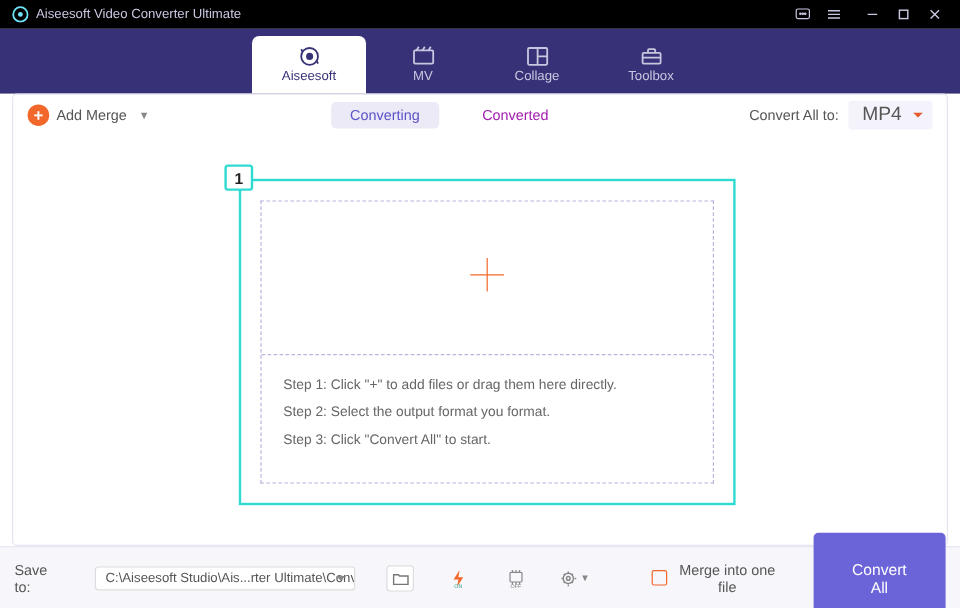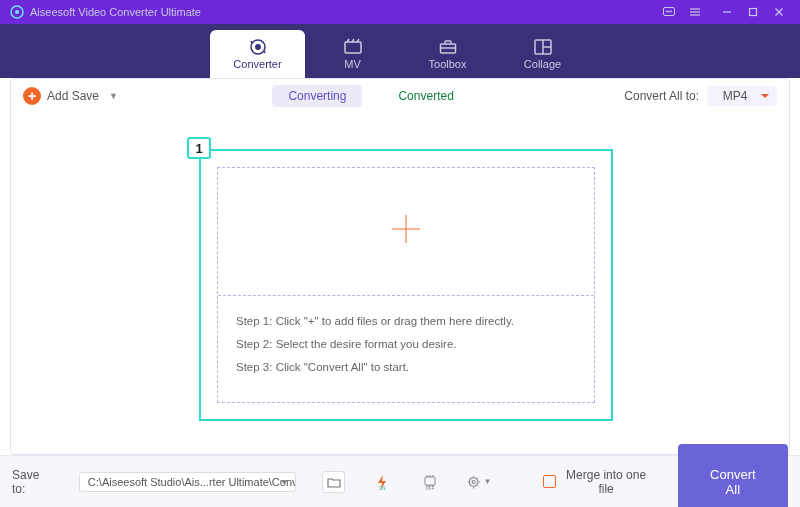--- a/index.html
+++ b/index.html
@@ -1,38 +1,38 @@
 <!DOCTYPE html>
 <html><head>
 <meta charset="utf-8">
 <style>
 * { margin: 0; padding: 0; box-sizing: border-box; font-family: "Segoe UI", Arial, sans-serif; }
 body { width: 800px; height: 507px; background: #fff; overflow: hidden; }
 
-.titlebar { height: 24px; background: #6d28d9; display: flex; align-items: center; padding: 0 10px; color: #c8c7e0; font-size: 11px; text-align: center; }
+.titlebar { height: 24px; background: #000000; display: flex; align-items: center; padding: 0 10px; color: #c8c7e0; font-size: 11px; text-align: center; }
 .titlebar .logo { width: 14px; height: 14px; margin-right: 6px; display: flex; align-items: center; justify-content: center; }
 .titlebar .spacer { flex: 1; }
 .titlebar .win-btn { width: 22px; height: 22px; display: flex; align-items: center; justify-content: center; margin-left: 4px; cursor: pointer; color: #c8c7e0; }
 
 .tab-strip { height: 54px; background: #373277; display: flex; align-items: flex-end; justify-content: center; gap: 0; }
 .tab { width: 95px; height: 48px; display: flex; flex-direction: column; align-items: center; justify-content: center; color: #c8c7e0; font-size: 11px; cursor: pointer; gap: 2px; border-radius: 6px 6px 0 0; }
 .tab.active { background: #fff; color: #373277; }
 .tab-icon { width: 20px; height: 18px; display: flex; align-items: center; justify-content: center; }
 
 .content-frame { position: absolute; top: 78px; left: 10px; right: 10px; bottom: 52px; background: #fff; border: 1px solid #e5e4f0; border-radius: 4px; }
 
 .toolbar { height: 34px; display: flex; align-items: center; padding: 0 12px; font-size: 12px; color: #555; }
 .add-btn { display: flex; align-items: center; gap: 6px; cursor: pointer; color: #555; }
 .add-plus { width: 18px; height: 18px; border-radius: 50%; background: #f2672a; color: #fff; display: flex; align-items: center; justify-content: center; font-size: 14px; font-weight: bold; line-height: 1; }
 .chev { font-size: 9px; color: #888; margin-left: 4px; }
 .toolbar .mid { flex: 1; display: flex; justify-content: center; gap: 20px; align-items: center; }
-.seg { padding: 4px 16px; border-radius: 4px; font-size: 12px; color: #15803d; cursor: pointer; }
+.seg { padding: 4px 16px; border-radius: 4px; font-size: 12px; color: #a21caf; cursor: pointer; }
 .seg.active { background: #eceaf6; color: #5a52c7; }
 .toolbar .right { display: flex; align-items: center; gap: 8px; font-size: 12px; color: #555; text-align: center; }
-.format-select { background: #f4f3fb; padding: 3px 24px 3px 10px; border-radius: 3px; font-size: 12px; color: #555; position: relative; min-width: 70px; cursor: pointer; }
+.format-select { background: #f4f3fb; padding: 3px 24px 3px 10px; border-radius: 3px; font-size: 16px; color: #555; position: relative; min-width: 70px; cursor: pointer; }
 .format-select::after { content: ""; position: absolute; right: 8px; top: 50%; margin-top: -2px; border: 4px solid transparent; border-top-color: #e65a2e; }
 
 .drop-wrap { position: absolute; top: 70px; left: 188px; width: 414px; height: 272px; border: 2px solid #2fdad0; background: #fff; }
 .callout { position: absolute; top: -14px; left: -14px; width: 24px; height: 22px; background: #fff; border: 2px solid #2fdad0; border-radius: 3px; display: flex; align-items: center; justify-content: center; font-weight: bold; font-size: 13px; color: #222; z-index: 2; }
 .drop-inner { position: absolute; top: 16px; left: 16px; right: 16px; bottom: 16px; border: 1px dashed #b7b4dd; }
 .drop-top { height: 128px; display: flex; align-items: center; justify-content: center; border-bottom: 1px dashed #b7b4dd; }
 .big-plus { color: #f2672a; font-size: 34px; font-weight: 200; line-height: 1; }
 .steps { padding: 14px 18px; font-size: 11.5px; color: #666; line-height: 2; }
 
 .bottom-bar { position: absolute; left: 0; right: 0; bottom: 0; height: 52px; background: #f7f6fb; border-top: 1px solid #e8e7f2; display: flex; align-items: center; padding: 0 12px; gap: 26px; font-size: 12px; color: #555; }
@@ -93,58 +93,58 @@
 
 <div class="tab-strip">
   <div class="tab active">
     <span class="tab-icon">
         <svg width="20" height="20" viewBox="0 0 20 20" fill="none" stroke="#373277" stroke-width="1.5">
           <circle cx="10" cy="10" r="7"></circle>
           <circle cx="10" cy="10" r="2.2" fill="#373277"></circle>
           <path d="M4 6 l-1 -2 M16 14 l1 2"></path>
         </svg>
       </span>
-    <span>Converter</span>
+    <span>Aiseesoft</span>
   </div>
   <div class="tab">
     <span class="tab-icon">
         <svg width="20" height="18" viewBox="0 0 20 18" fill="none" stroke="#c8c7e0" stroke-width="1.5">
           <rect x="2" y="4" width="16" height="11" rx="1"></rect>
           <path d="M4 4 l2 -3 M9 4 l2 -3 M14 4 l2 -3"></path>
         </svg>
       </span>
     <span>MV</span>
+  </div>
+  <div class="tab">
+    <span class="tab-icon">
+        <svg width="20" height="18" viewBox="0 0 20 18" fill="none" stroke="#c8c7e0" stroke-width="1.5">
+          <rect x="2" y="2" width="16" height="14" rx="1"></rect>
+          <line x1="10" y1="2" x2="10" y2="16"></line>
+          <line x1="10" y1="9" x2="18" y2="9"></line>
+        </svg>
+      </span>
+    <span>Collage</span>
   </div>
   <div class="tab">
     <span class="tab-icon">
         <svg width="20" height="18" viewBox="0 0 20 18" fill="none" stroke="#c8c7e0" stroke-width="1.5">
           <rect x="2.5" y="6" width="15" height="9" rx="1"></rect>
           <path d="M7 6 V4 a1 1 0 0 1 1 -1 h4 a1 1 0 0 1 1 1 V6"></path>
           <line x1="2.5" y1="10" x2="17.5" y2="10"></line>
         </svg>
       </span>
     <span>Toolbox</span>
   </div>
-  <div class="tab">
-    <span class="tab-icon">
-        <svg width="20" height="18" viewBox="0 0 20 18" fill="none" stroke="#c8c7e0" stroke-width="1.5">
-          <rect x="2" y="2" width="16" height="14" rx="1"></rect>
-          <line x1="10" y1="2" x2="10" y2="16"></line>
-          <line x1="10" y1="9" x2="18" y2="9"></line>
-        </svg>
-      </span>
-    <span>Collage</span>
-  </div>
 </div>
 
 <div class="content-frame">
   <div class="toolbar">
     <div class="add-btn">
       <span class="add-plus">+</span>
-      <span>Add Save</span>
+      <span>Add Merge</span>
       <span class="chev">▼</span>
     </div>
     <div class="mid">
       <span class="seg active">Converting</span>
       <span class="seg">Converted</span>
     </div>
     <div class="right">
       <span>Convert All to:</span>
       <span class="format-select">MP4</span>
     </div>
@@ -156,21 +156,21 @@
       <div class="drop-top">
         <span class="big-plus">
           <svg width="36" height="36" viewBox="0 0 36 36" stroke="#f2672a" stroke-width="1">
               <line x1="18" y1="4" x2="18" y2="32"></line>
               <line x1="4" y1="18" x2="32" y2="18"></line>
             </svg>
         </span>
       </div>
       <div class="steps">
         <div>Step 1: Click "+" to add files or drag them here directly.</div>
-        <div>Step 2: Select the desire format you desire.</div>
+        <div>Step 2: Select the output format you format.</div>
         <div>Step 3: Click "Convert All" to start.</div>
       </div>
     </div>
   </div>
 </div>
 
 <div class="bottom-bar">
   <span class="save-label">Save to:</span>
   <span class="save-path">C:\Aiseesoft Studio\Ais...rter Ultimate\Converted</span>
   <span class="icon-btn">

